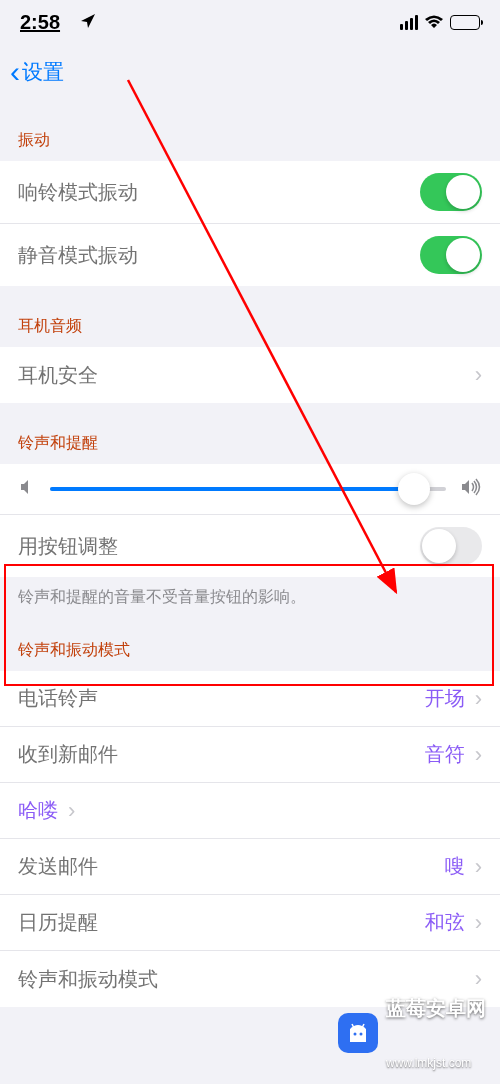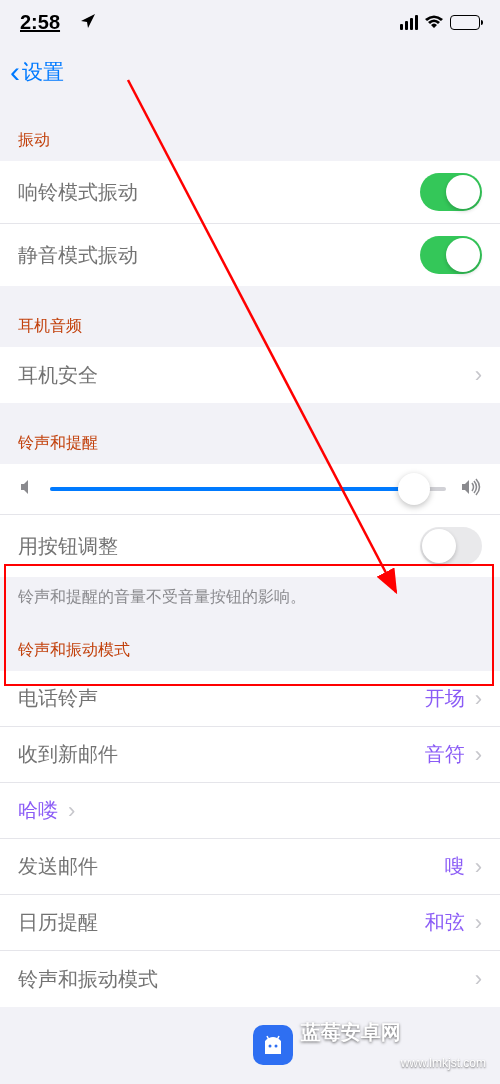--- a/index.html
+++ b/index.html
@@ -185,21 +185,21 @@
       width: 40px;
       height: 40px;
       background: #2e6ff2;
       border-radius: 10px;
       display: flex;
       align-items: center;
       justify-content: center;
     }
     .watermark-text {
       display: flex;
-      flex-direction: row;
+      flex-direction: column;
       line-height: 1.2;
     }
     .watermark-title {
       font-size: 20px;
       font-weight: 700;
       color: #fff;
       text-shadow: 0 1px 3px rgba(0,0,0,0.6);
     }
     .watermark-url {
       font-size: 12px;

